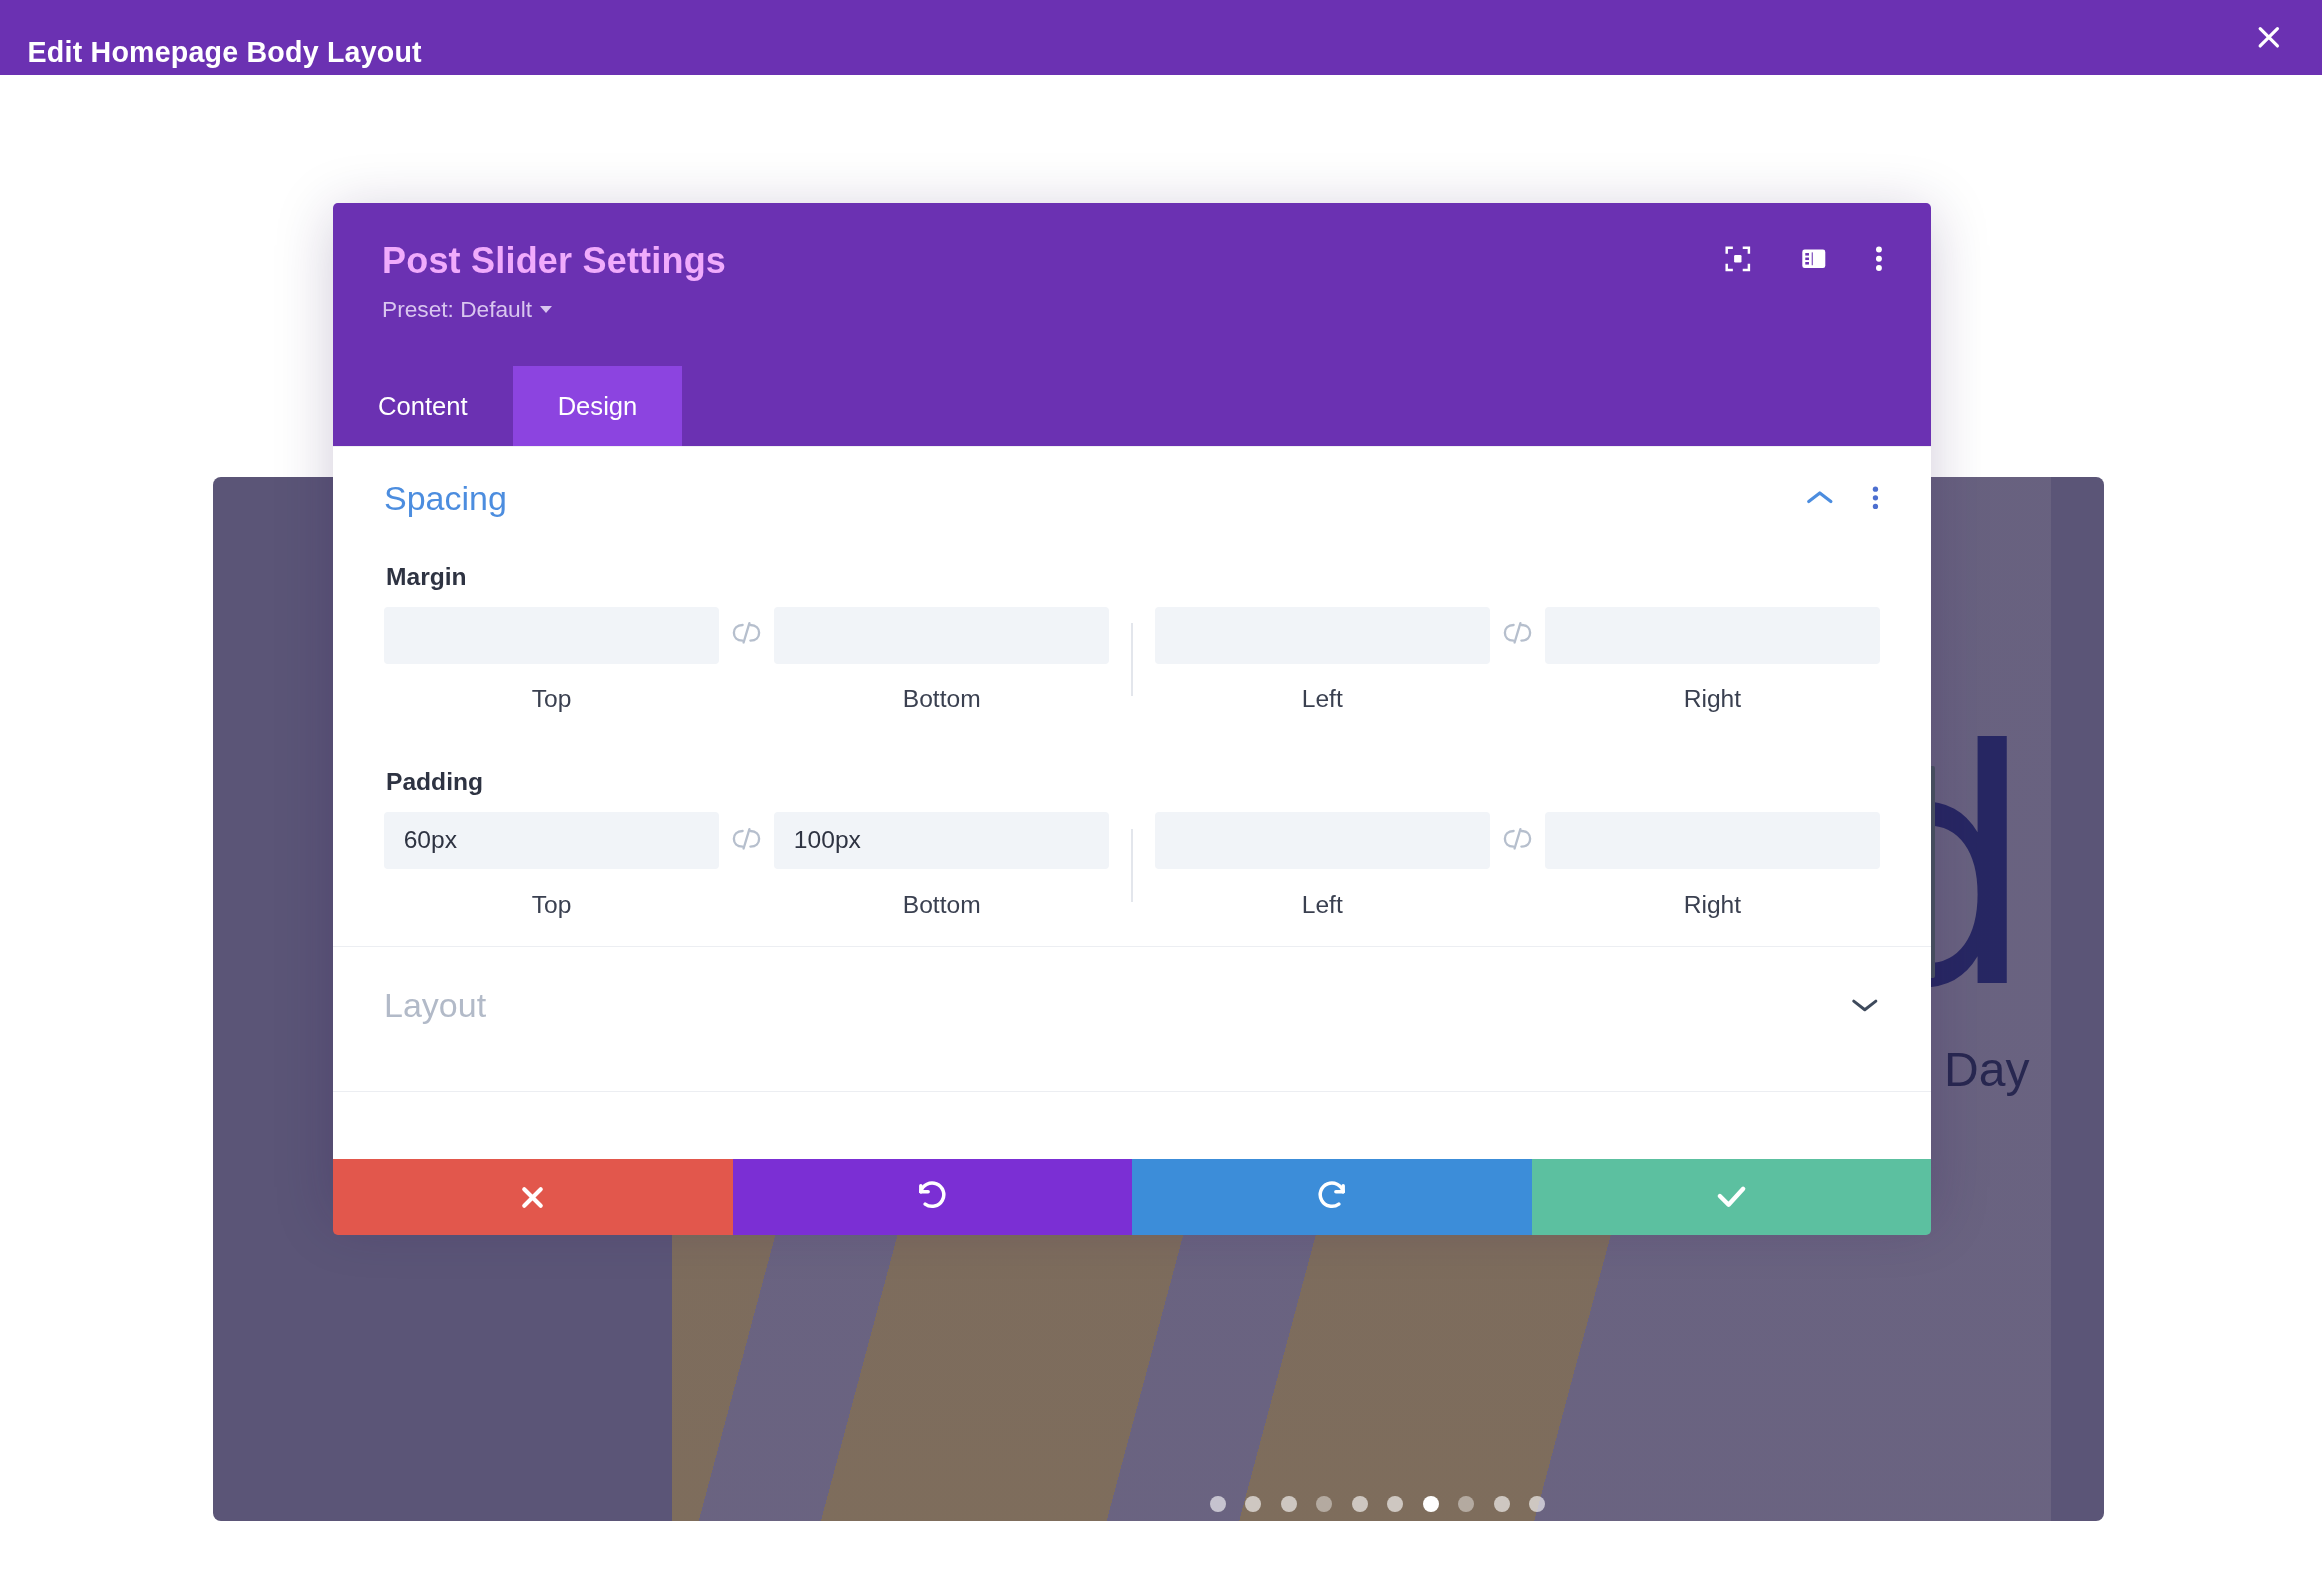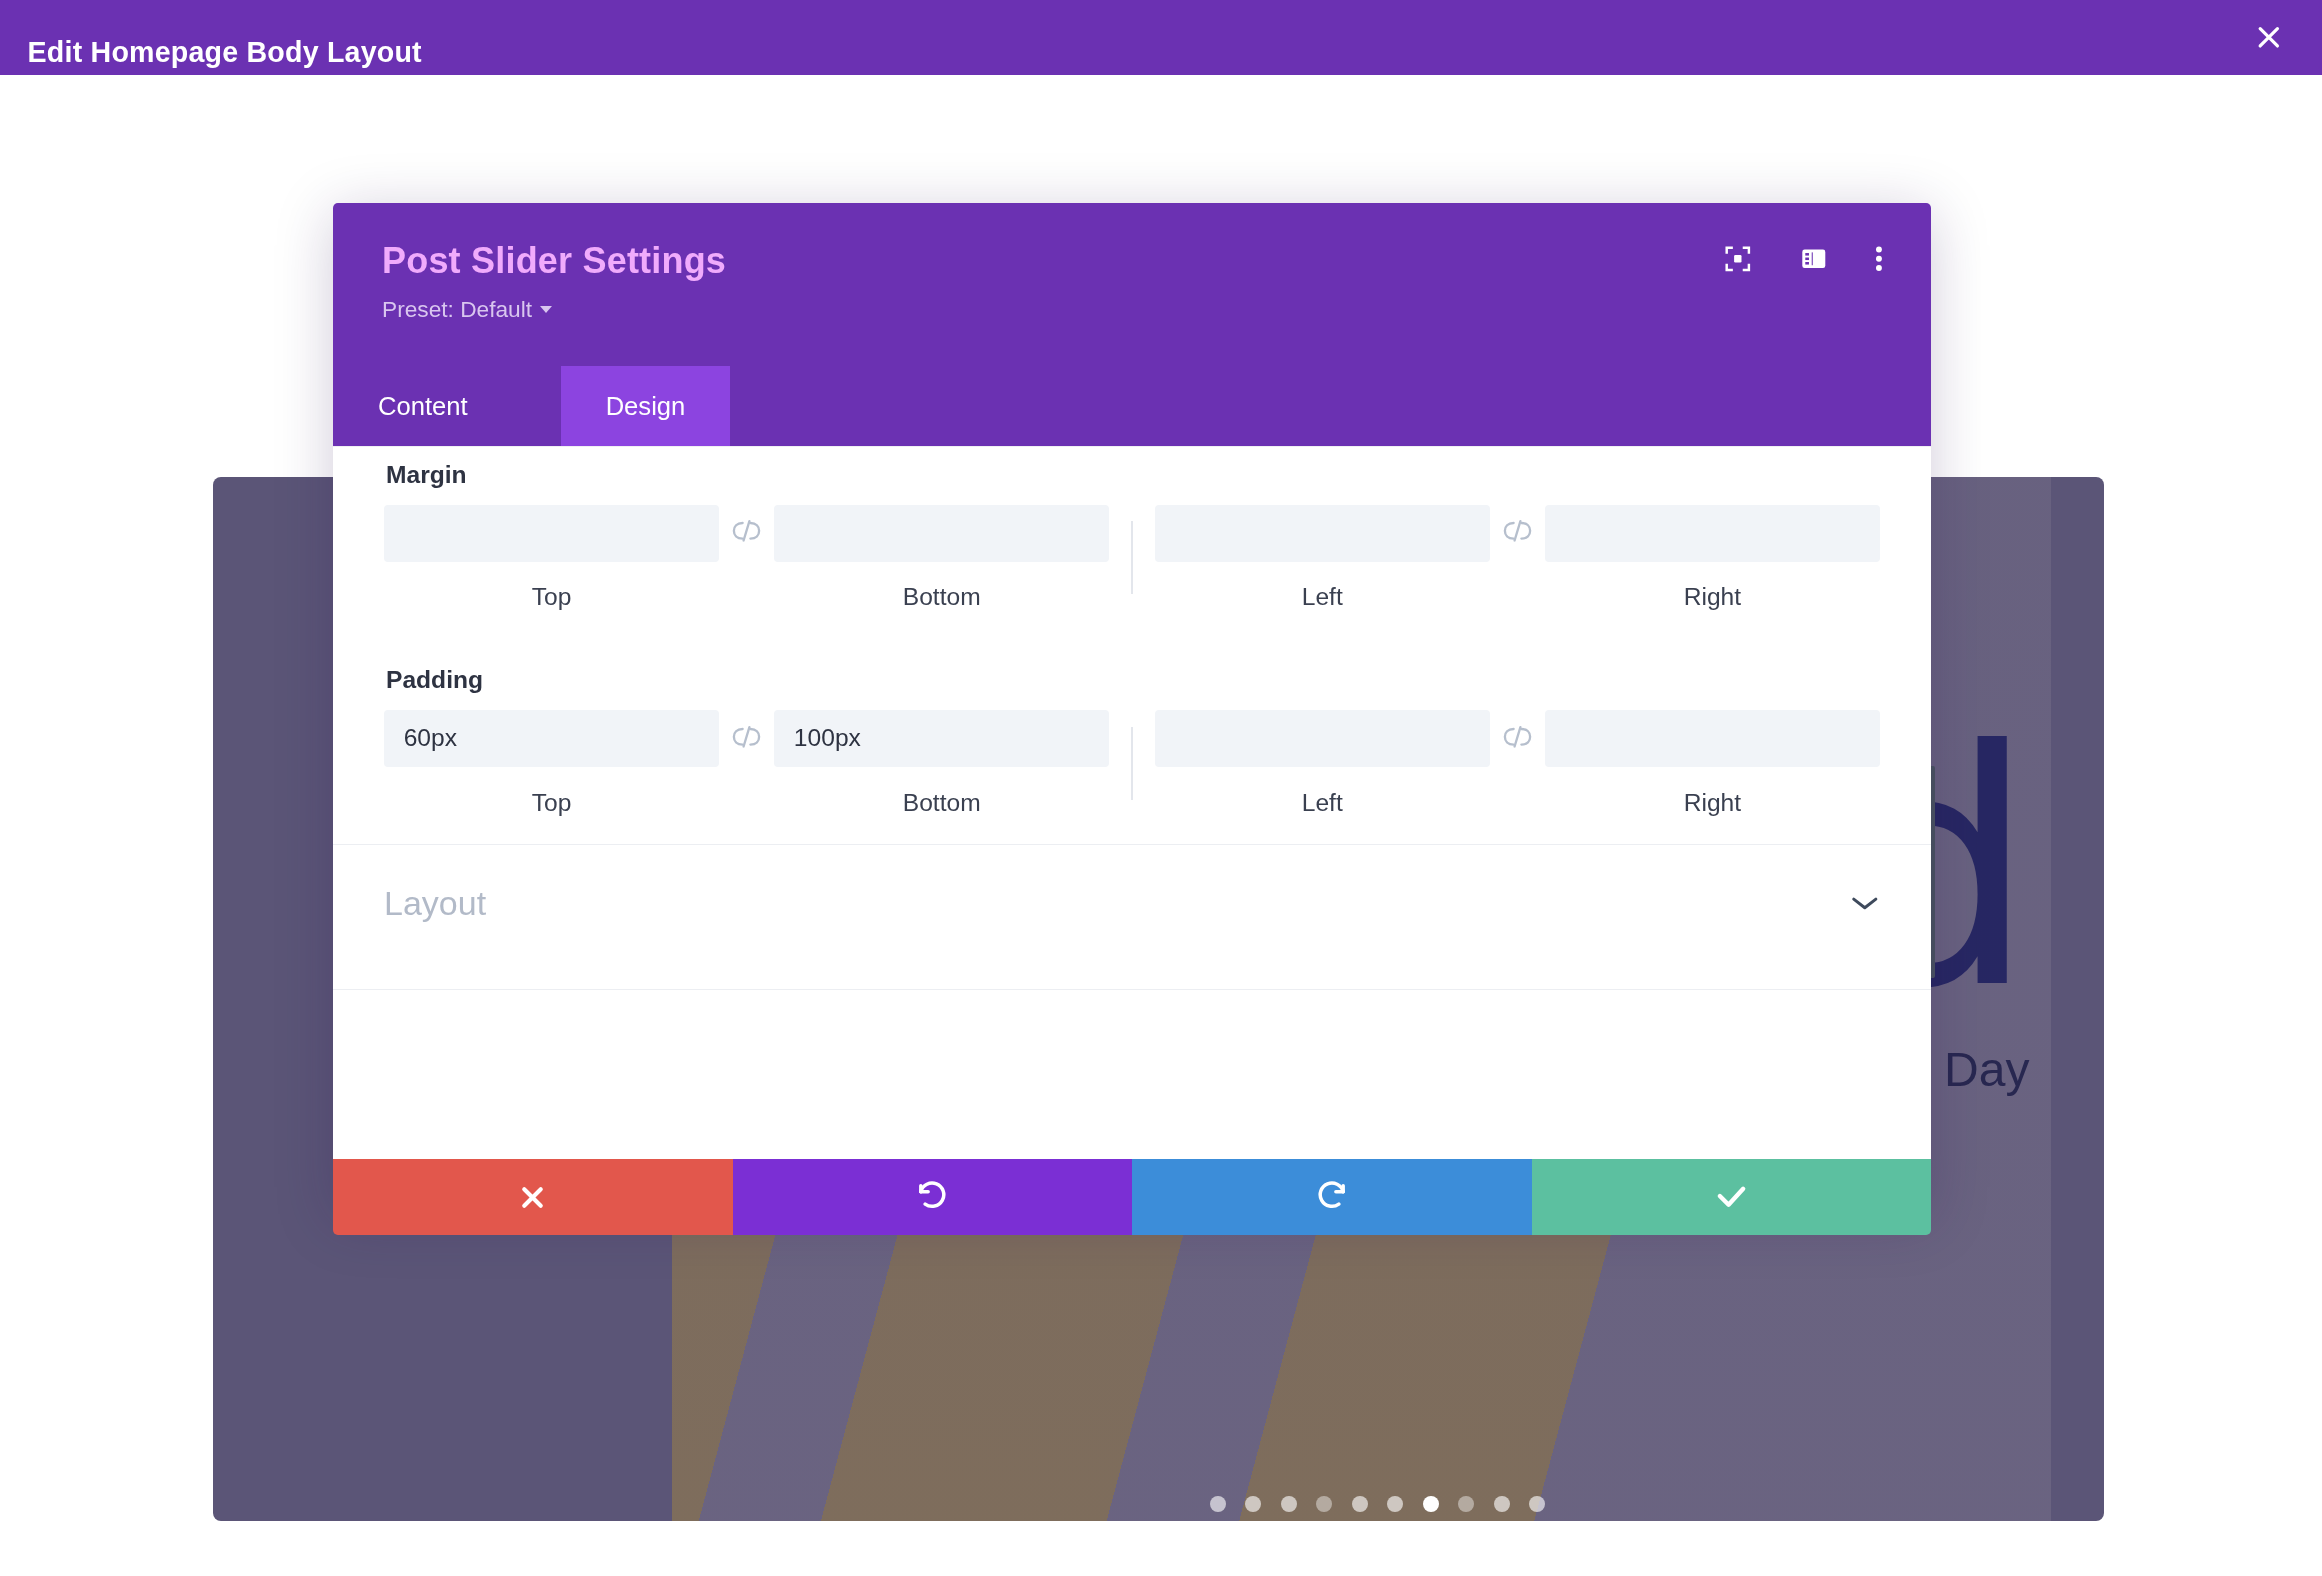--- a/index.html
+++ b/index.html
@@ -158,21 +158,20 @@
     display: flex; align-items: center; gap: 47px;
   }
   .head-icons .hi { cursor: pointer; display: flex; align-items: center; justify-content: center; }
 
   
   .tabs {
     background: #6b31b2;
     display: flex;
     flex: 0 0 auto;
     height: 80px;
-    gap: 48px;
   }
   .tab {
     padding: 0 45px;
     display: flex; align-items: center;
     color: #ffffff; font-size: 25.6px;
     cursor: pointer;
   }
   .tab.active { background: #8c44e0; }
 
   
@@ -344,20 +343,37 @@
   </div>
 
   <div class="tabs">
     <div class="tab">Content</div>
     <div class="tab active">Design</div>
   </div>
 
   <div class="modal-body">
 
     <div class="section">
+      <div class="section-head">
+        <div class="s-title">Spacing</div>
+        <div class="s-ctrls">
+          <div class="ic">
+            <svg width="29.6" height="19.7" viewBox="0 0 24 16" fill="none" stroke="#4c8ddf" stroke-width="2.6" stroke-linecap="round" stroke-linejoin="round">
+              <polyline points="3,11 12,4 21,11"></polyline>
+            </svg>
+          </div>
+          <div class="ic">
+            <svg width="8.9" height="27.6" viewBox="0 0 6 24">
+              <circle cx="3" cy="4.5" r="2.3" fill="#4c6fd0"></circle>
+              <circle cx="3" cy="12" r="2.3" fill="#4c6fd0"></circle>
+              <circle cx="3" cy="19.5" r="2.3" fill="#4c6fd0"></circle>
+            </svg>
+          </div>
+        </div>
+      </div>
 
       <div class="field-label">Margin</div>
       <div class="quad">
         <div class="pair">
           <div class="cell">
             <input class="inp" value="" style="">
             <div class="cap">Top</div>
           </div>
           <div class="linkic">
             <svg width="33" height="25.6" viewBox="0 0 34 26" fill="none" stroke="#b6bfcd" stroke-width="2.4" stroke-linecap="round">

